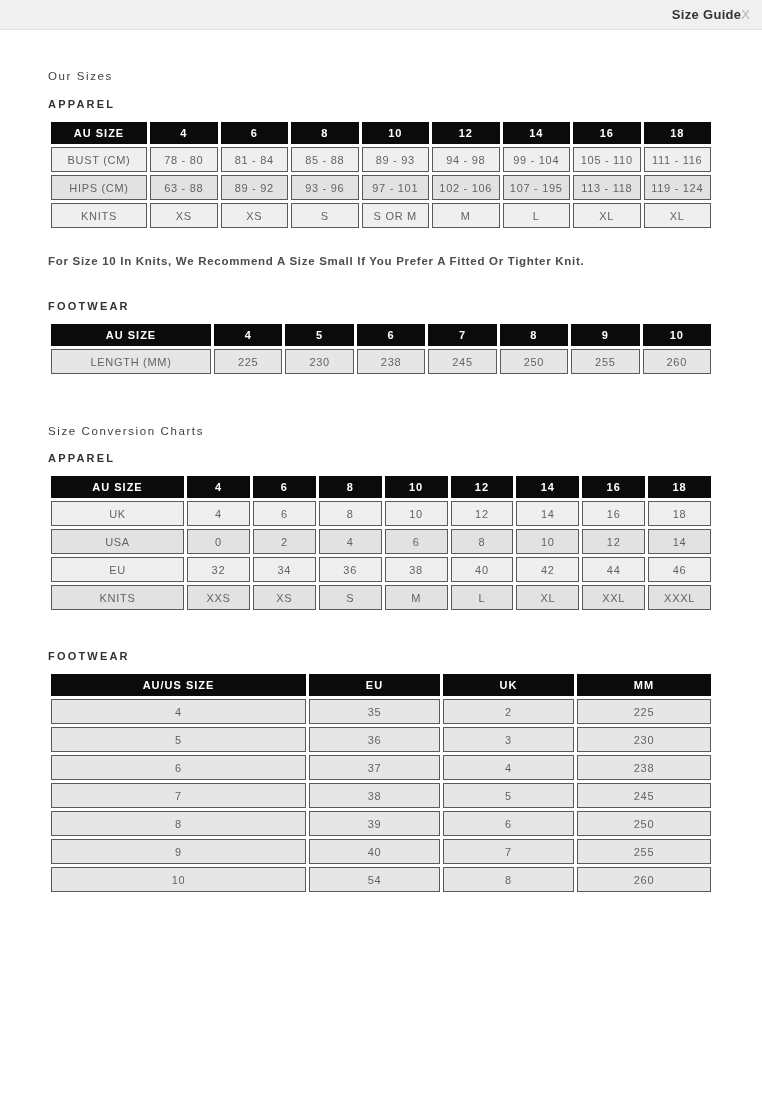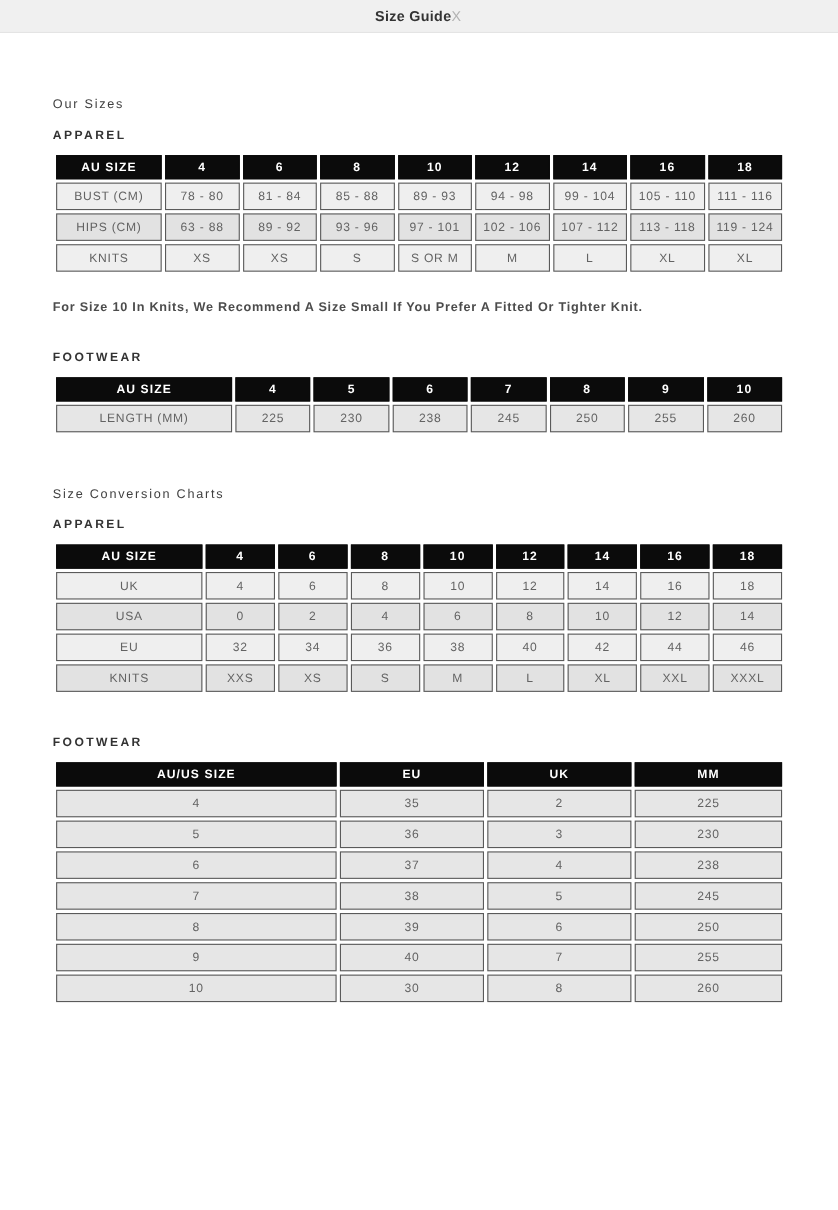--- a/index.html
+++ b/index.html
@@ -12,21 +12,21 @@
     position: relative;
   }
 
   
   .modal-header {
     height: 30px;
     background: #f0f0f0;
     border-bottom: 1px solid #e4e4e4;
     display: flex;
     align-items: center;
-    justify-content: center;
+    justify-content: flex-end;
     padding: 0 12px 0 10px;
   }
   .modal-title {
     font-size: 13px;
     font-weight: bold;
     color: #333333;
     letter-spacing: 0.3px;
   }
   .close-btn {
     font-size: 13px;
@@ -39,21 +39,20 @@
 
   
   .content {
     padding: 40px 48px 60px 48px;
   }
   .section-heading {
     font-size: 11.5px;
     color: #404040;
     letter-spacing: 1.6px;
     line-height: 12px;
-    margin-top: 19px;
   }
   .table-label {
     font-size: 11px;
     font-weight: bold;
     color: #333333;
     letter-spacing: 2.2px;
     line-height: 11px;
   }
   .note-text {
     font-size: 11.5px;
@@ -153,21 +152,21 @@
           <td>105 - 110</td>
           <td>111 - 116</td>
         </tr>
         <tr>
           <td>HIPS (CM)</td>
           <td>63 - 88</td>
           <td>89 - 92</td>
           <td>93 - 96</td>
           <td>97 - 101</td>
           <td>102 - 106</td>
-          <td>107 - 112</td>
+          <td>107 - 195</td>
           <td>113 - 118</td>
           <td>119 - 124</td>
         </tr>
         <tr>
           <td>KNITS</td>
           <td>XS</td>
           <td>XS</td>
           <td>S</td>
           <td>S OR M</td>
           <td>M</td>
@@ -315,20 +314,20 @@
           <td>250</td>
         </tr>
         <tr>
           <td>9</td>
           <td>40</td>
           <td>7</td>
           <td>255</td>
         </tr>
         <tr>
           <td>10</td>
-          <td>30</td>
+          <td>54</td>
           <td>8</td>
           <td>260</td>
         </tr>
       </tbody>
     </table>
 
 </div>
 
 </body></html>

